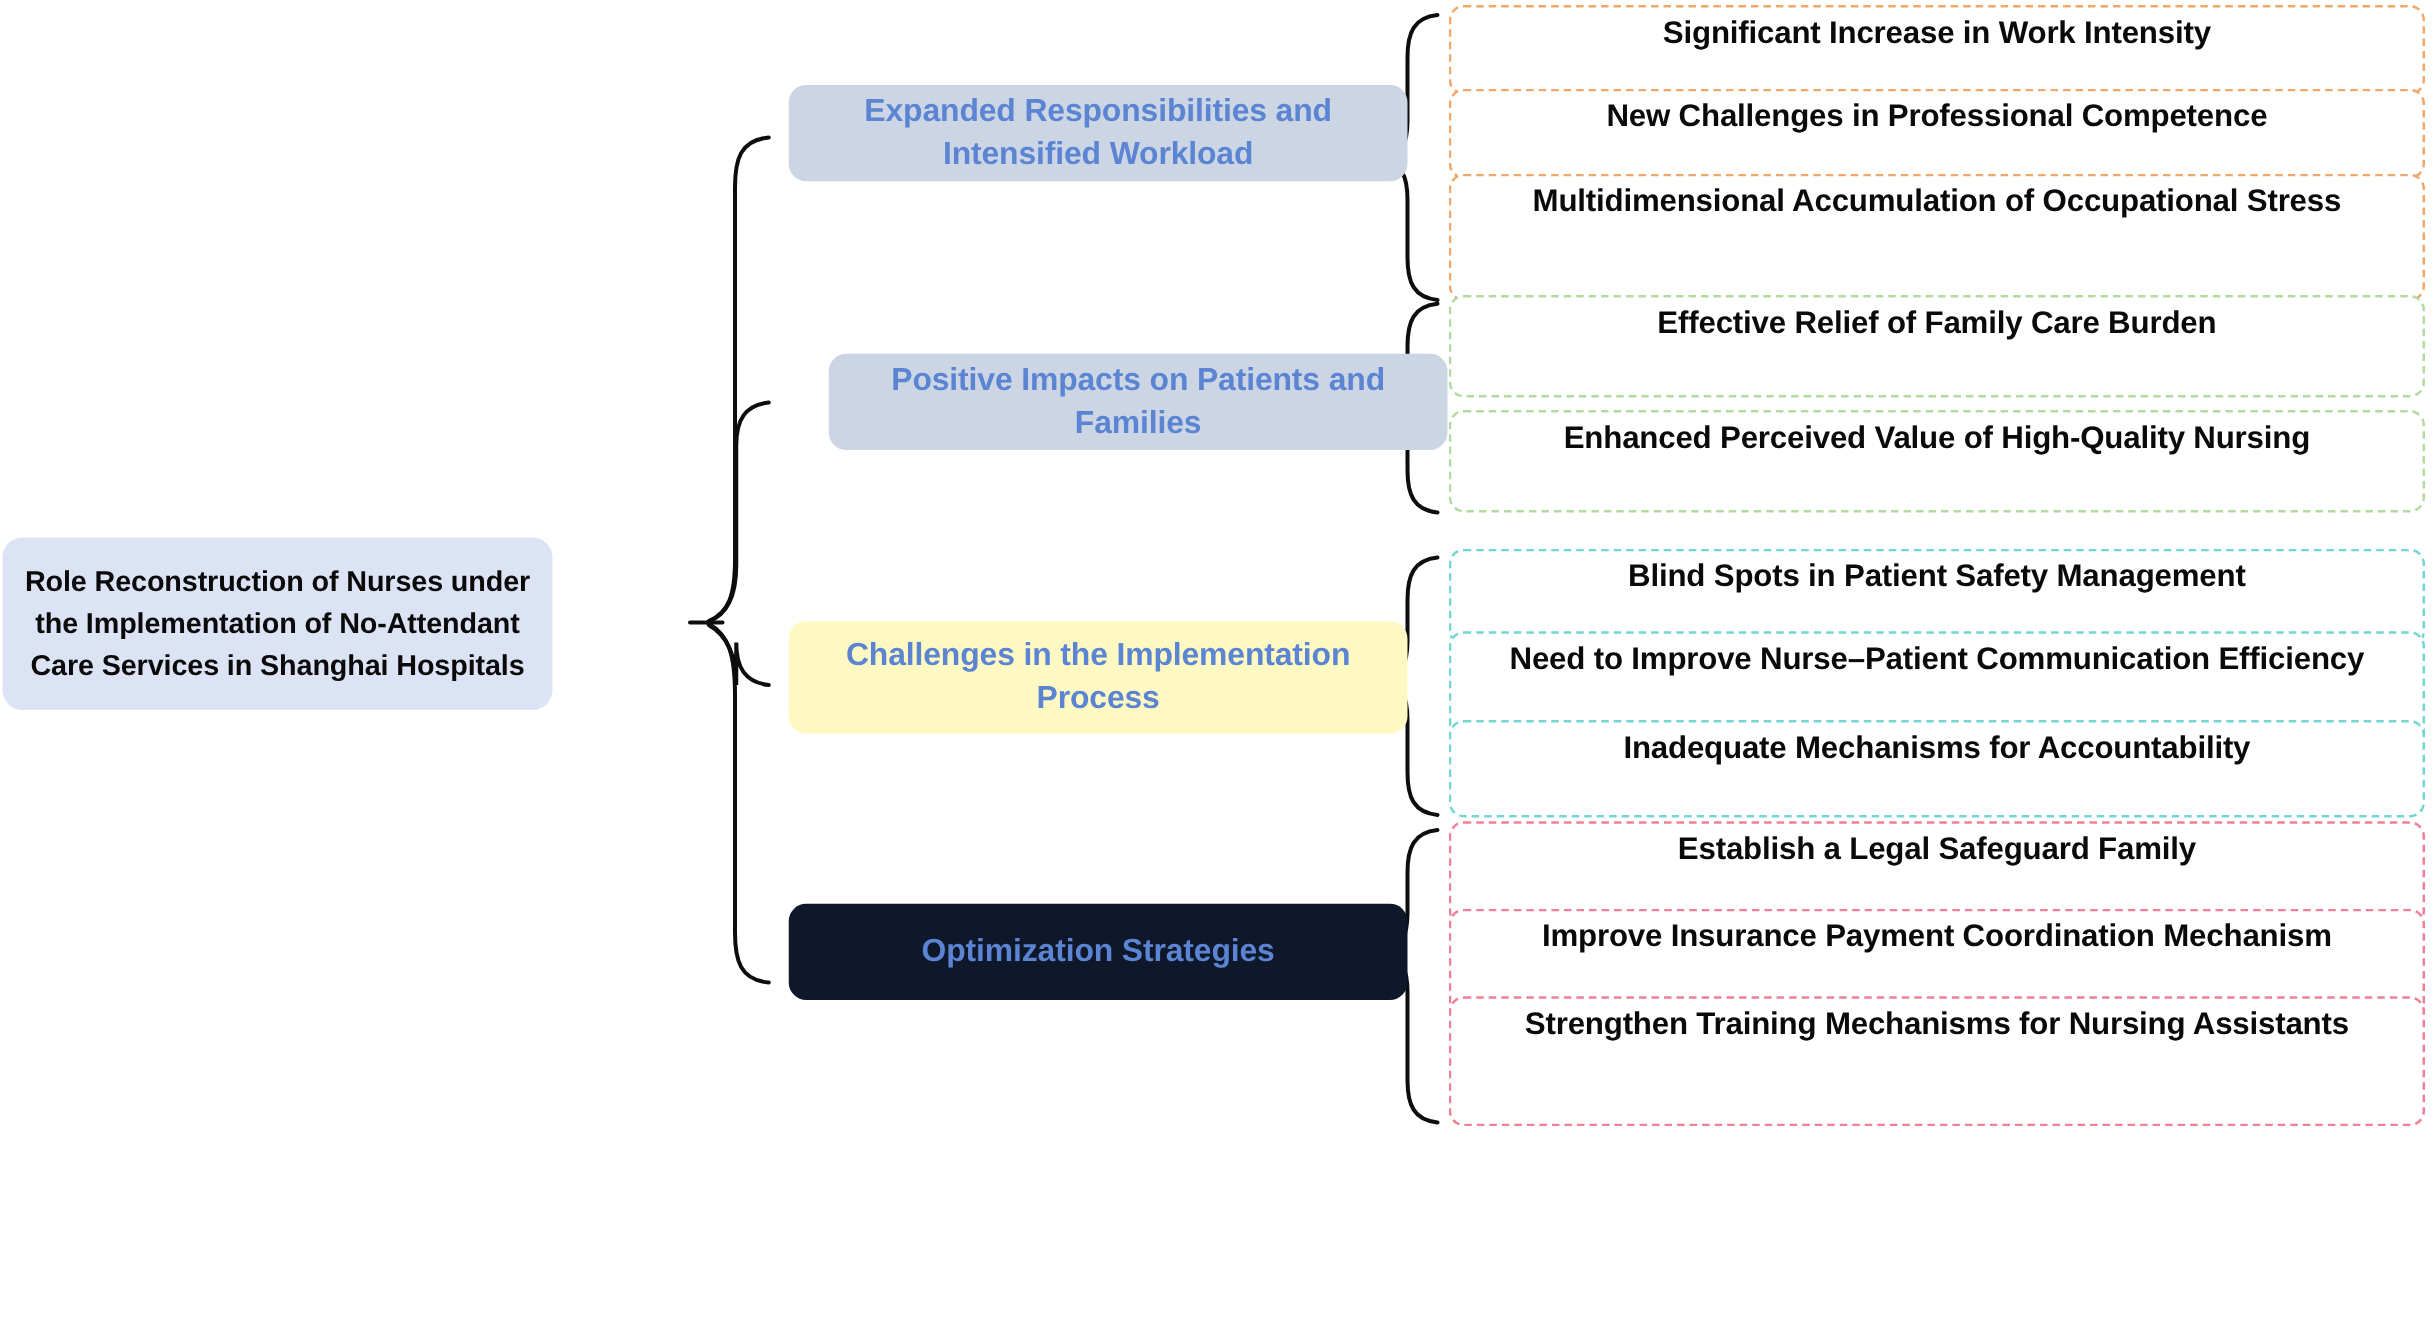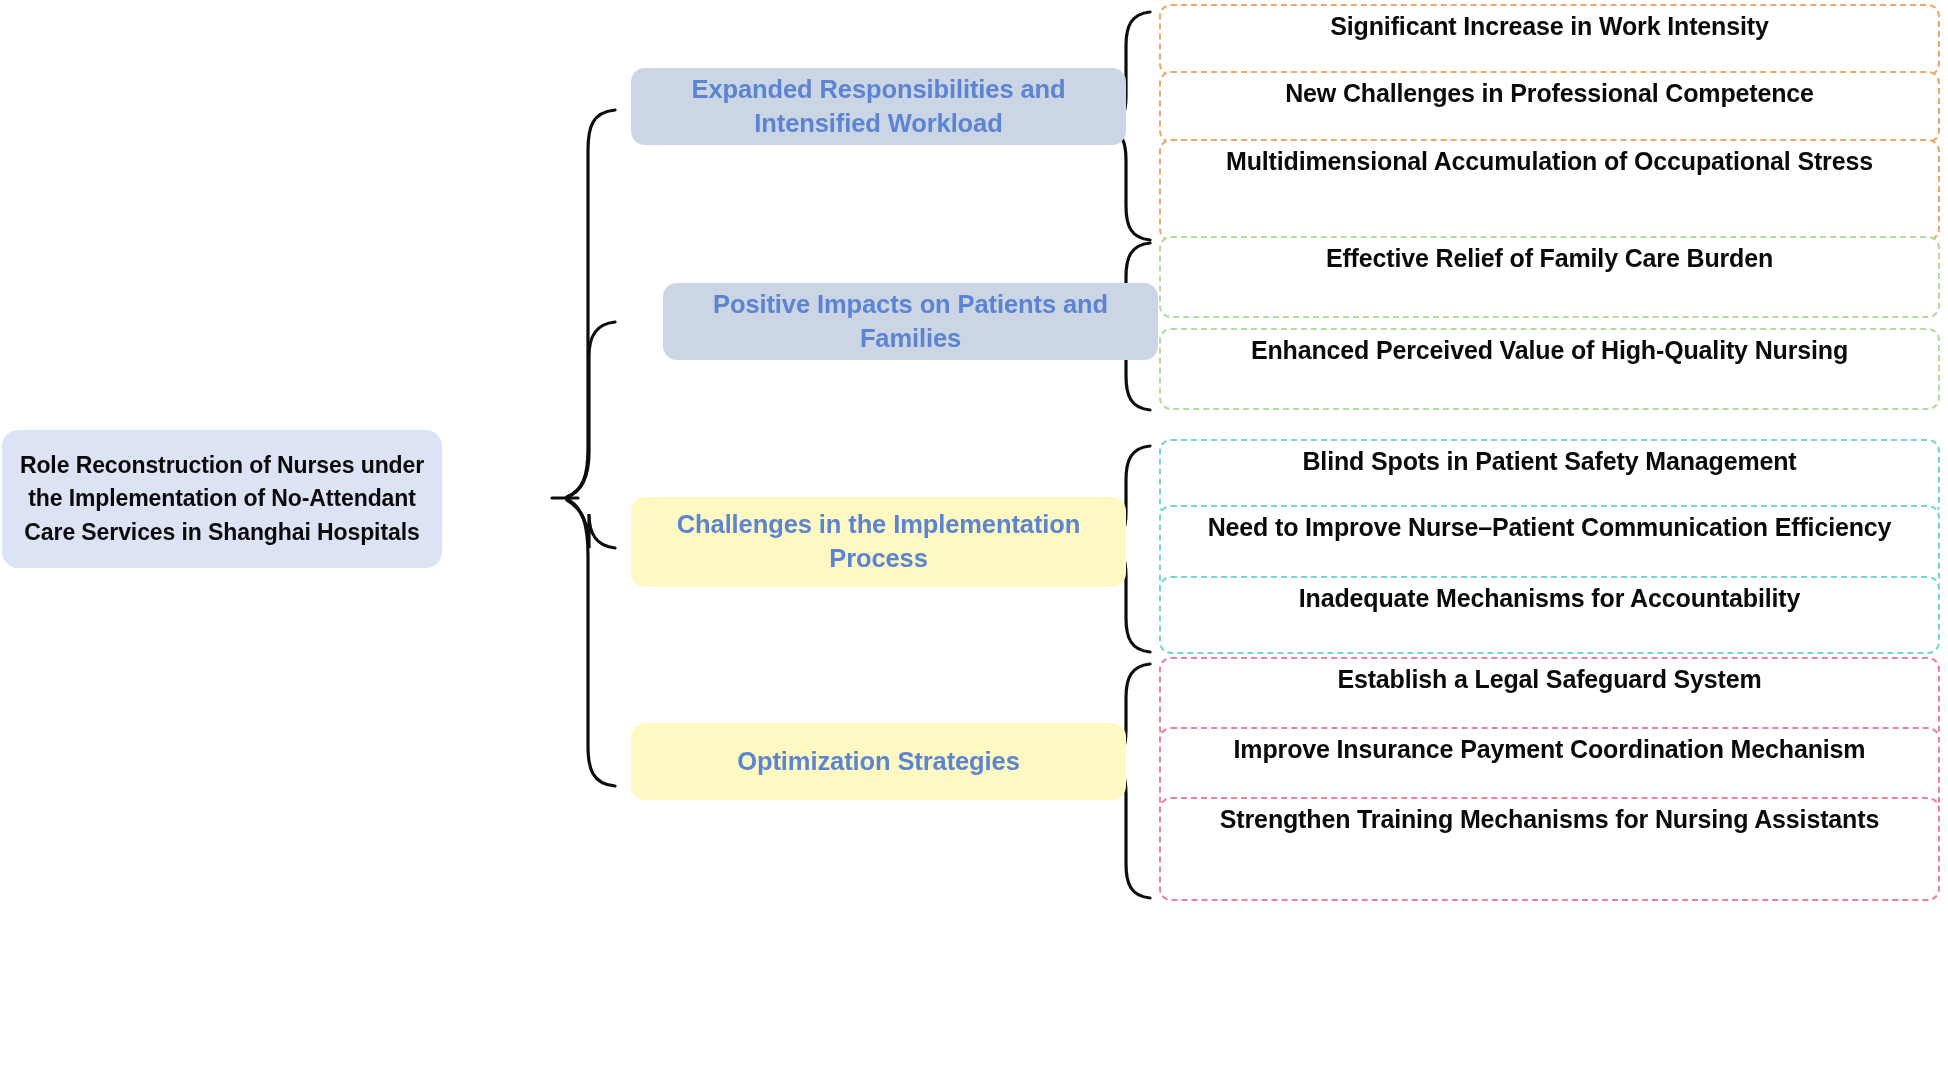--- a/index.html
+++ b/index.html
@@ -210,21 +210,21 @@
 
   <div class="l2-node l2-a" style="background: rgb(204, 213, 228);">
     <div class="txt" style="color: rgb(91, 132, 210);">Expanded Responsibilities and Intensified Workload</div>
   </div>
   <div class="l2-node l2-b" style="background: rgb(204, 213, 228);">
     <div class="txt" style="color: rgb(91, 132, 210);">Positive Impacts on Patients and Families</div>
   </div>
   <div class="l2-node l2-c" style="background: #fef9c3;">
     <div class="txt" style="color: rgb(91, 132, 210);">Challenges in the Implementation Process</div>
   </div>
-  <div class="l2-node l2-d" style="background: #fef9c3;">
+  <div class="l2-node l2-d" style="background: #0f172a;">
     <div class="txt" style="color: rgb(91, 132, 210);">Optimization Strategies</div>
   </div>
 
   <div class="leaf grp-orange g1a" style="border-color: rgb(240, 168, 106);">
     <div class="txt">Significant Increase in Work Intensity</div>
   </div>
   <div class="leaf grp-orange g1b" style="border-color: rgb(240, 168, 106);">
     <div class="txt">New Challenges in Professional Competence</div>
   </div>
   <div class="leaf grp-orange g1c" style="border-color: rgb(240, 168, 106);">
@@ -242,21 +242,21 @@
     <div class="txt">Blind Spots in Patient Safety Management</div>
   </div>
   <div class="leaf grp-teal g3b" style="border-color: rgb(114, 215, 211);">
     <div class="txt">Need to Improve Nurse–Patient Communication Efficiency</div>
   </div>
   <div class="leaf grp-teal g3c" style="border-color: rgb(114, 215, 211);">
     <div class="txt">Inadequate Mechanisms for Accountability</div>
   </div>
 
   <div class="leaf grp-pink g4a" style="border-color: rgb(238, 128, 151);">
-    <div class="txt">Establish a Legal Safeguard System</div>
+    <div class="txt">Establish a Legal Safeguard Family</div>
   </div>
   <div class="leaf grp-pink g4b" style="border-color: rgb(238, 128, 151);">
     <div class="txt">Improve Insurance Payment Coordination Mechanism</div>
   </div>
   <div class="leaf grp-pink g4c" style="border-color: rgb(238, 128, 151);">
     <div class="txt">Strengthen Training Mechanisms for Nursing Assistants</div>
   </div>
 
 </div>
 

